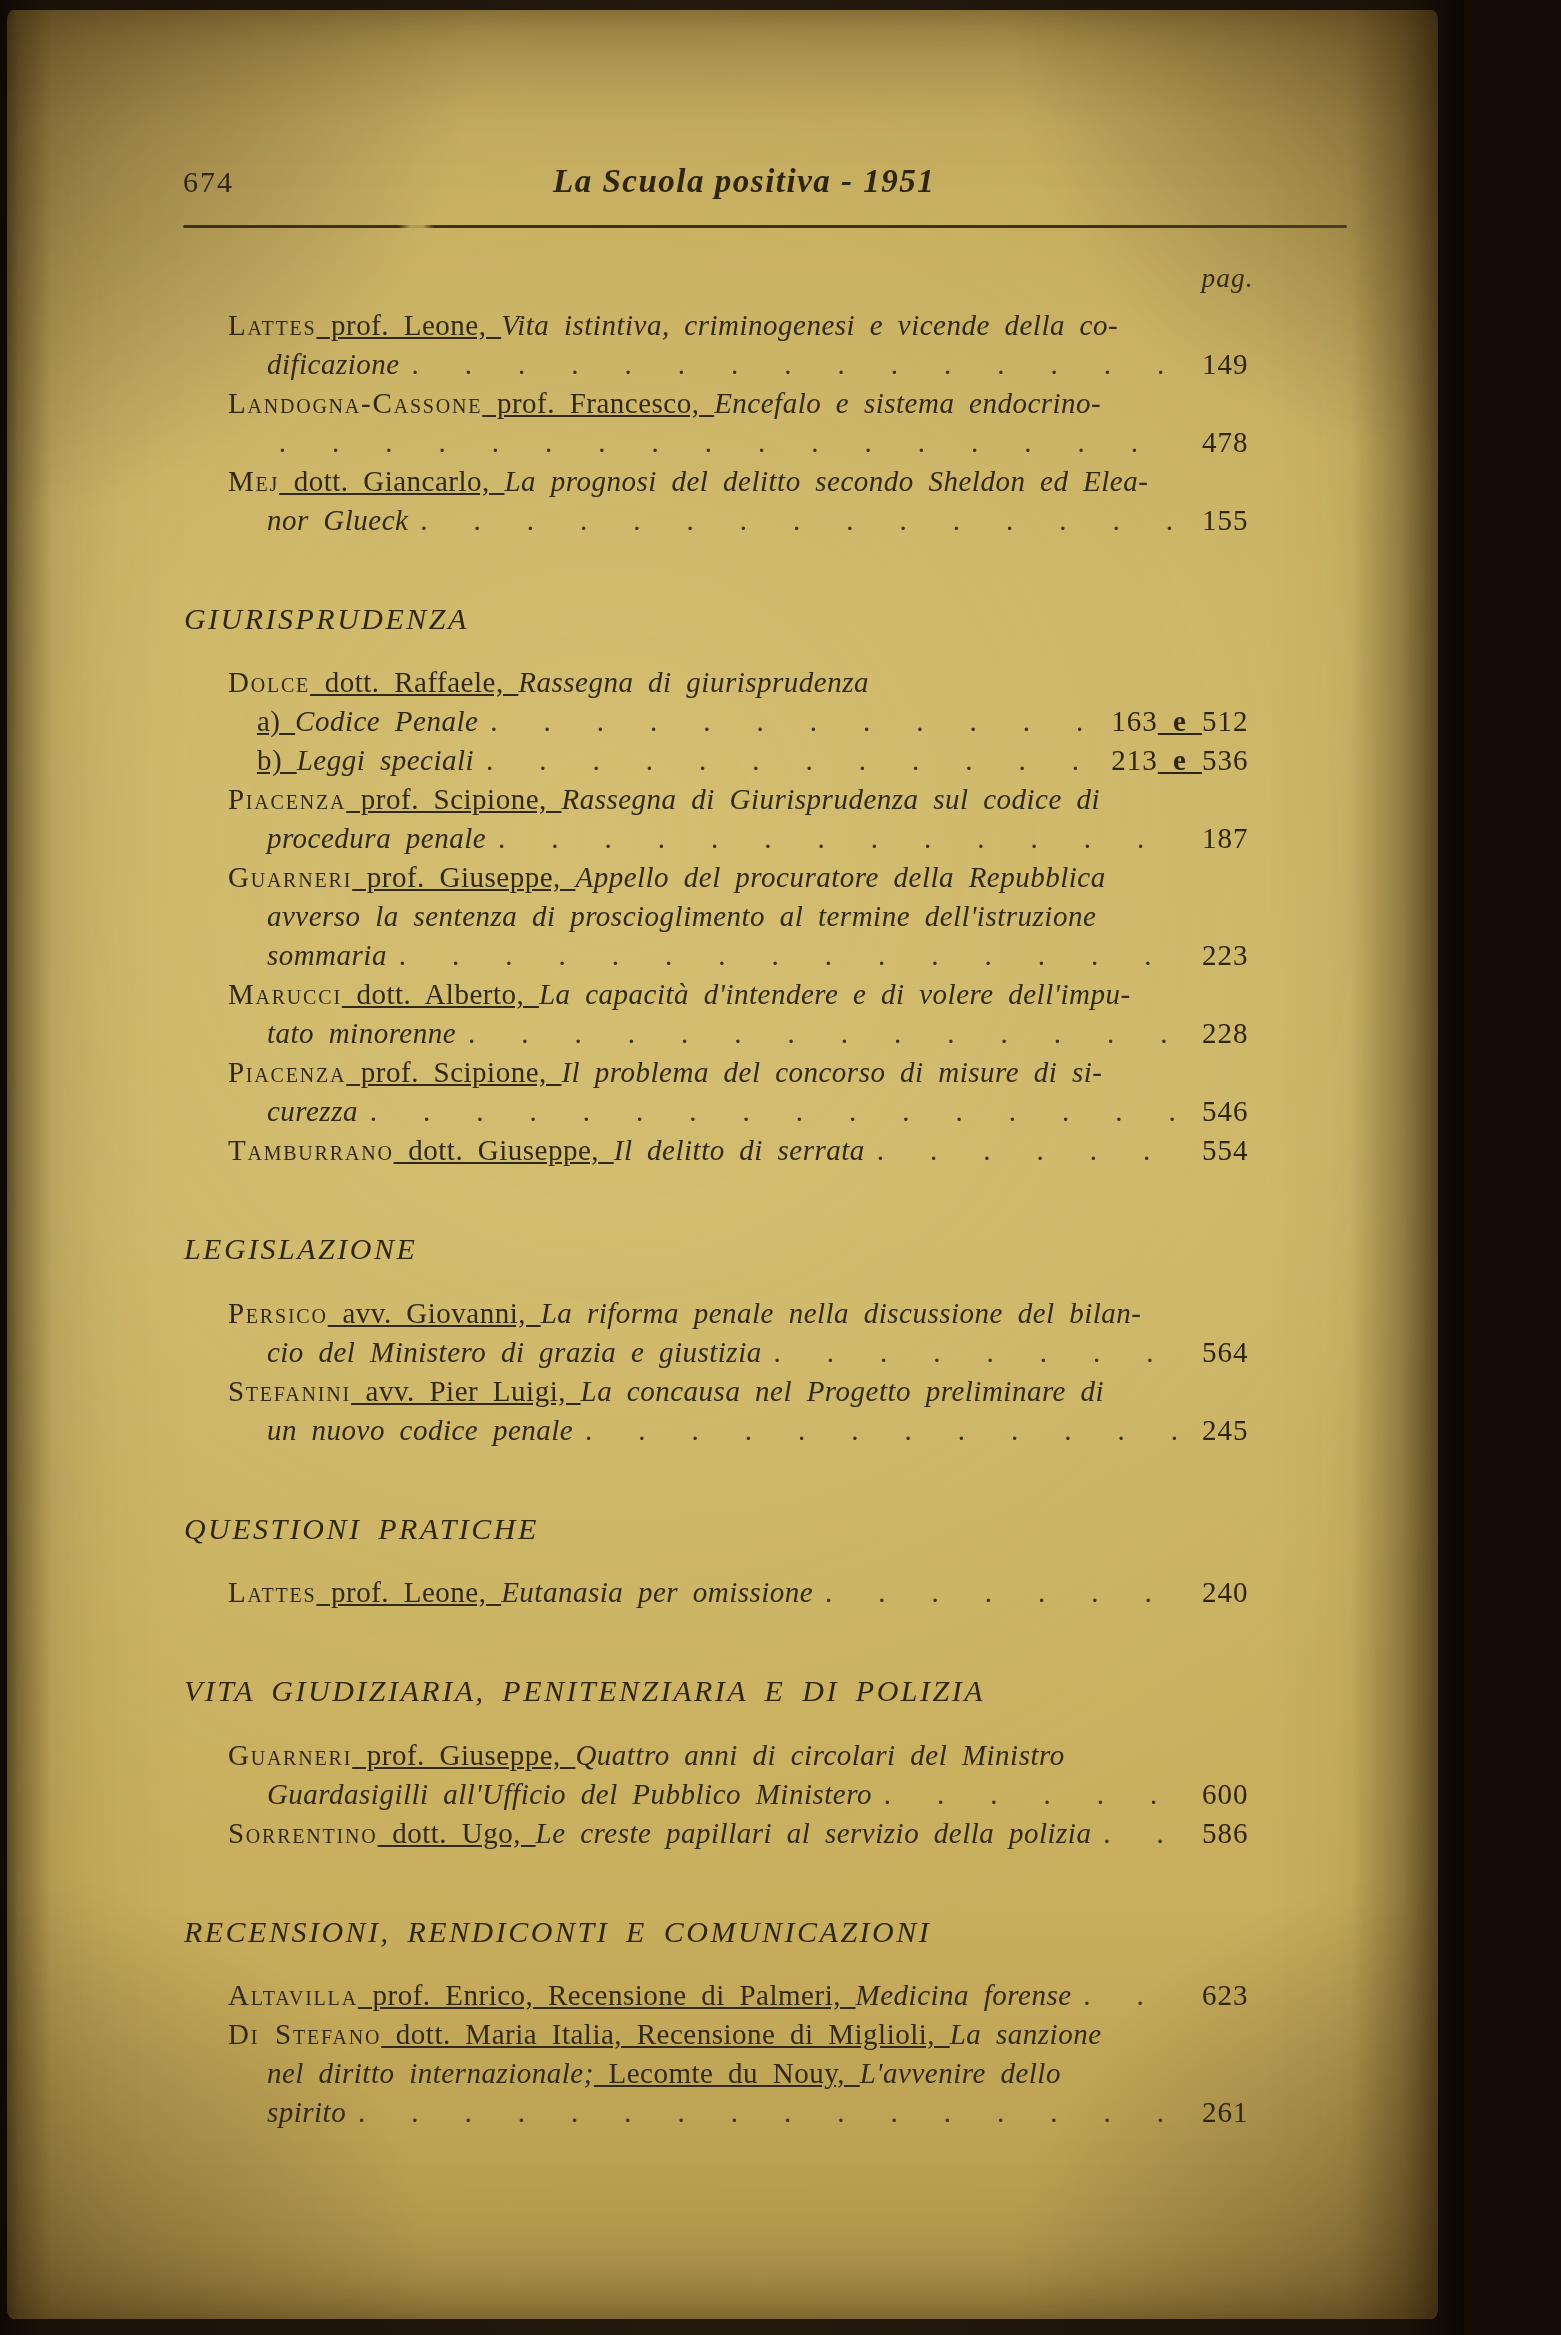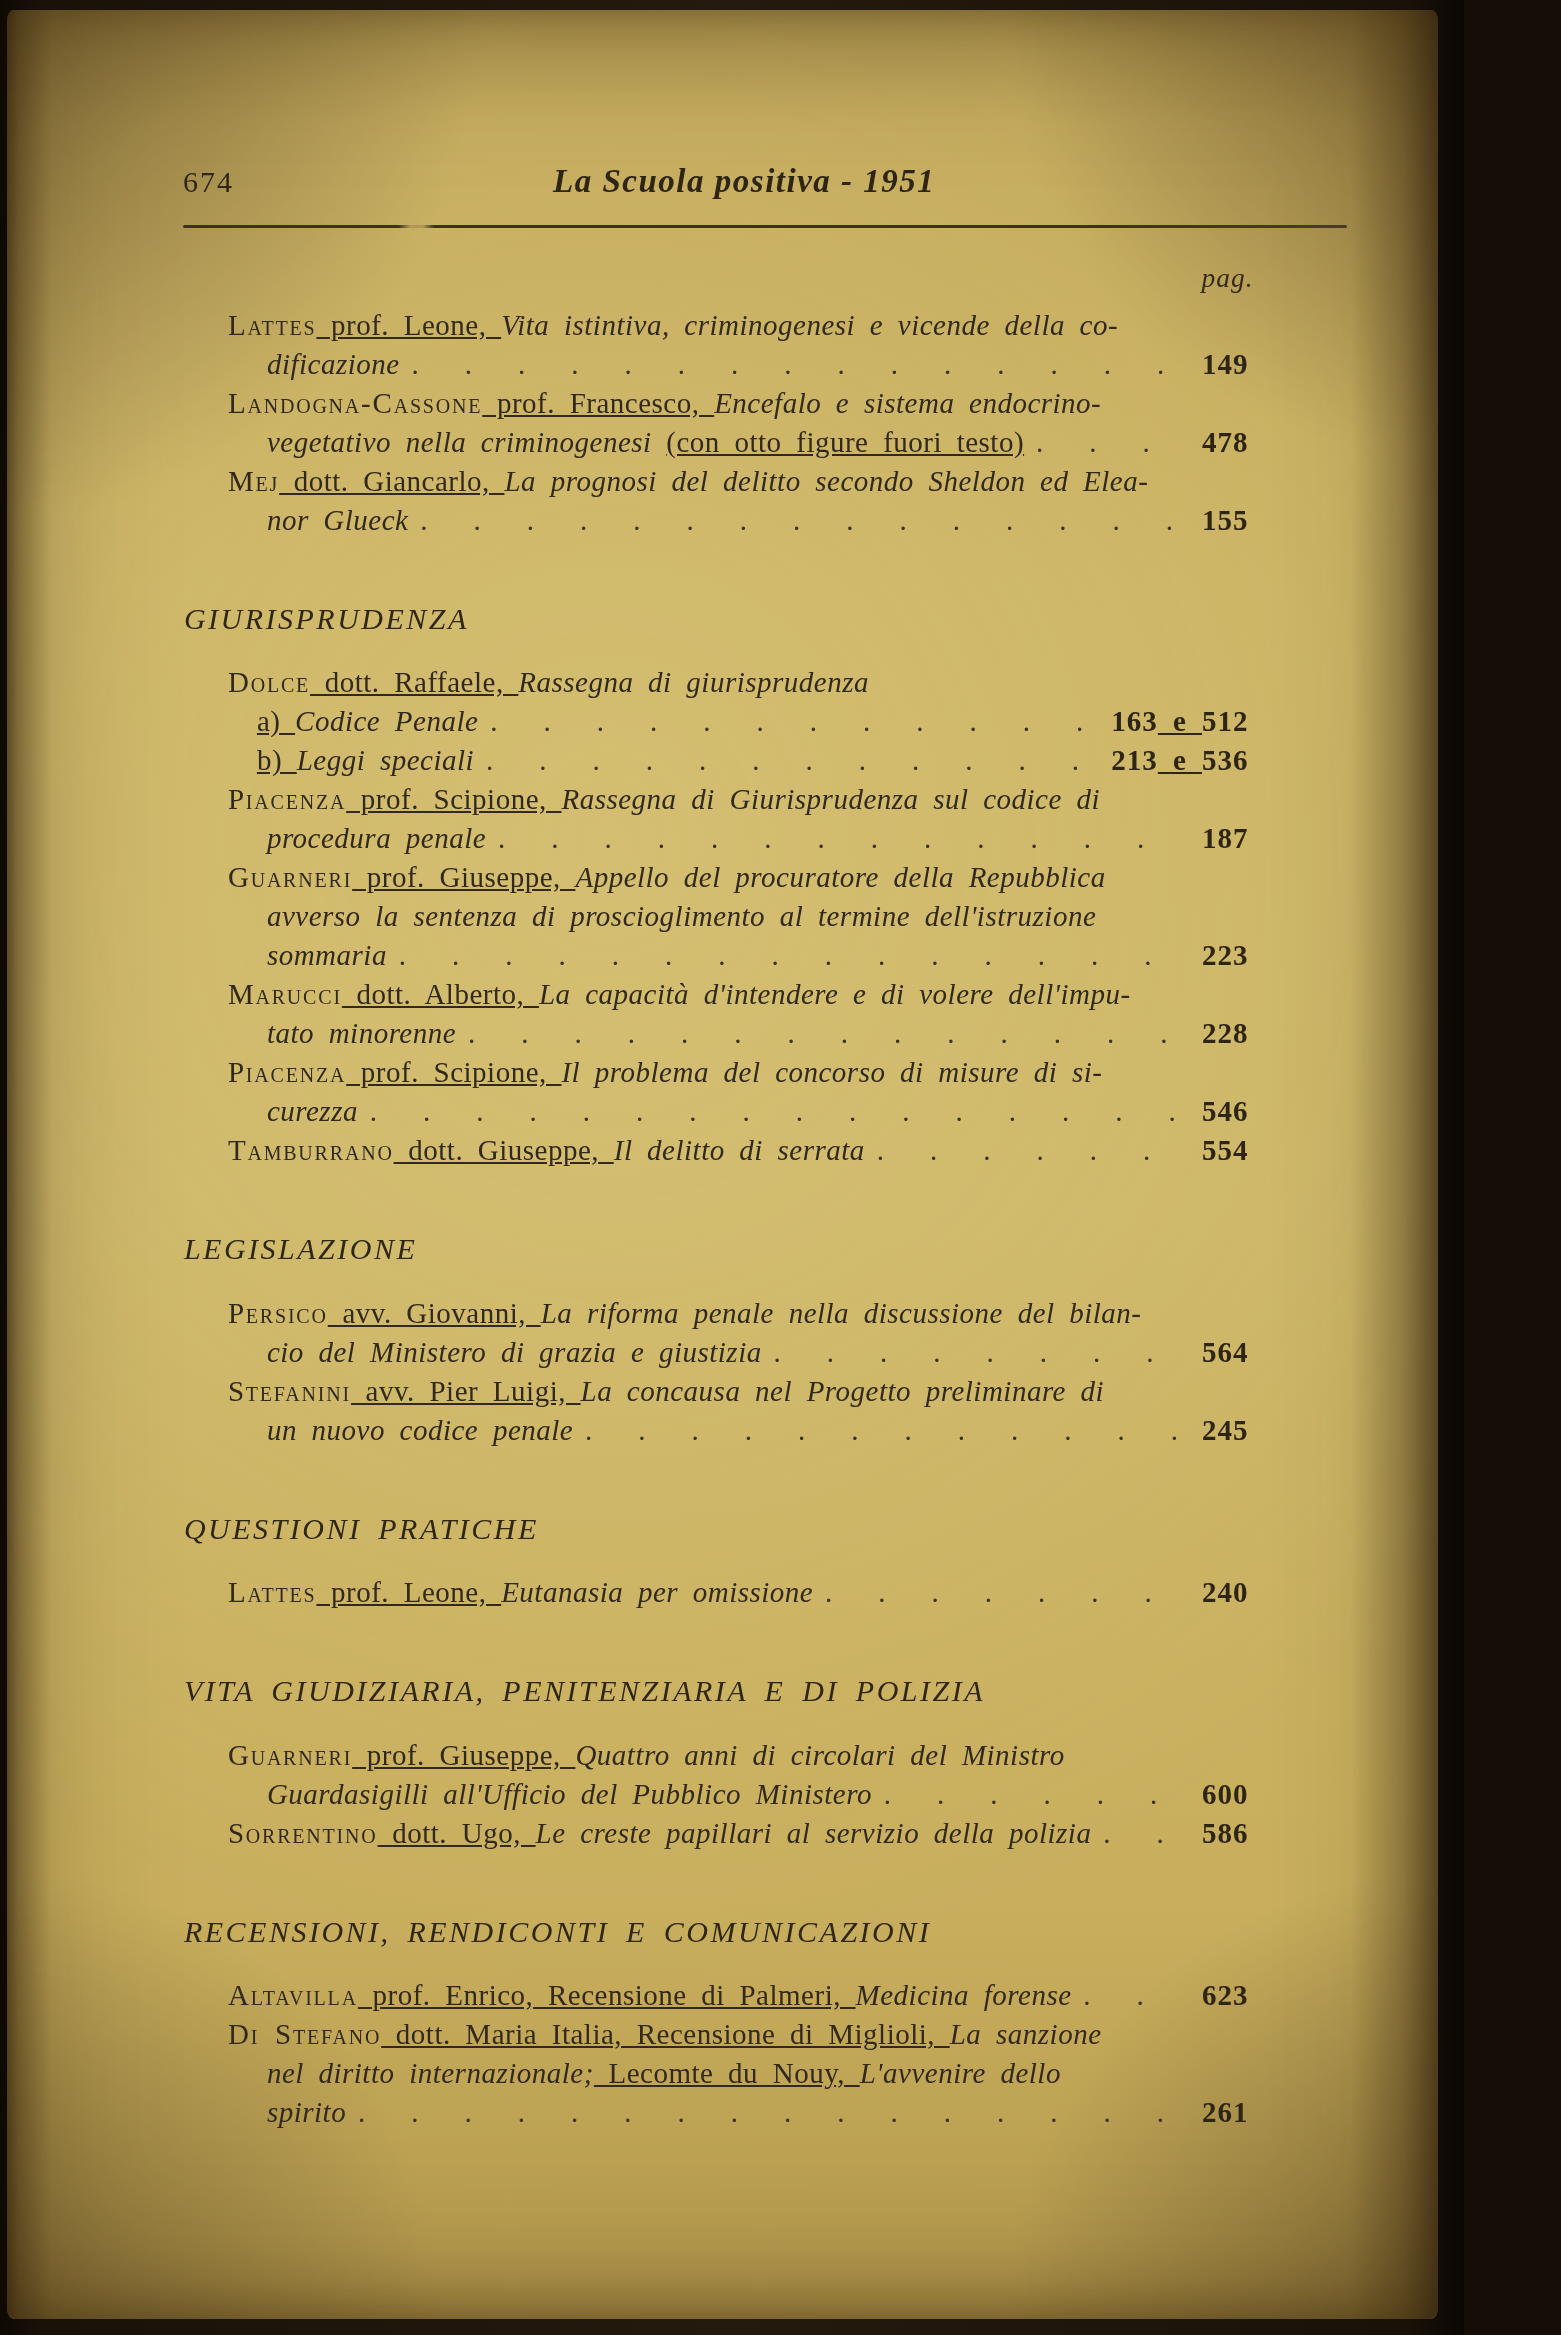--- a/index.html
+++ b/index.html
@@ -47,21 +47,21 @@
     height:39px;line-height:39px;margin:59px 0 25.5px -44px;
     font-style:italic;font-size:30px;letter-spacing:2.5px;color:#302712;white-space:nowrap;
   }
   .line{display:flex;align-items:baseline;height:39px;line-height:39px;white-space:nowrap;}
   .ind1{padding-left:39px;}
   .ind2{padding-left:29px;}
   .txt{flex:0 0 auto;}
   .seg-sc{font-variant:small-caps;letter-spacing:1.8px;}
   .seg-i{font-style:italic;}
   .seg-r{font-style:normal;text-decoration:underline;}
-  .seg-b{font-weight:bold;font-style:normal;}
+  .seg-b{font-weight:normal;font-style:normal;}
   .leader{
     flex:1 1 auto;min-width:23.5px;overflow:hidden;white-space:nowrap;
     margin:0 15.7px 0 11.8px;color:#3c321f;align-self:baseline;
   }
   .leader::after{content:"........................................";letter-spacing:46px;}
   .pageno{flex:0 0 auto;text-align:right;font-weight:bold;color:#2e2513;letter-spacing:1px;}
 </style>
 </head>
 <body>
 
@@ -79,21 +79,20 @@
         </div>
         <div class="line ind1">
           <span class="txt"><span class="seg-i">dificazione</span></span>
           <span class="leader"></span>
           <span class="pageno"><span class="seg-b">149</span></span>
         </div>
         <div class="line ind0">
           <span class="txt"><span class="seg-sc">Landogna-Cassone</span><span class="seg-r"> prof. Francesco, </span><span class="seg-i">Encefalo e sistema endocrino-</span></span>
         </div>
         <div class="line ind1">
-          <span class="txt"><span class="seg-i">vegetativo nella criminogenesi </span><span class="seg-r">(con otto figure fuori testo)</span></span>
           <span class="leader"></span>
           <span class="pageno"><span class="seg-b">478</span></span>
         </div>
         <div class="line ind0">
           <span class="txt"><span class="seg-sc">Mej</span><span class="seg-r"> dott. Giancarlo, </span><span class="seg-i">La prognosi del delitto secondo Sheldon ed Elea-</span></span>
         </div>
         <div class="line ind1">
           <span class="txt"><span class="seg-i">nor Glueck</span></span>
           <span class="leader"></span>
           <span class="pageno"><span class="seg-b">155</span></span>

